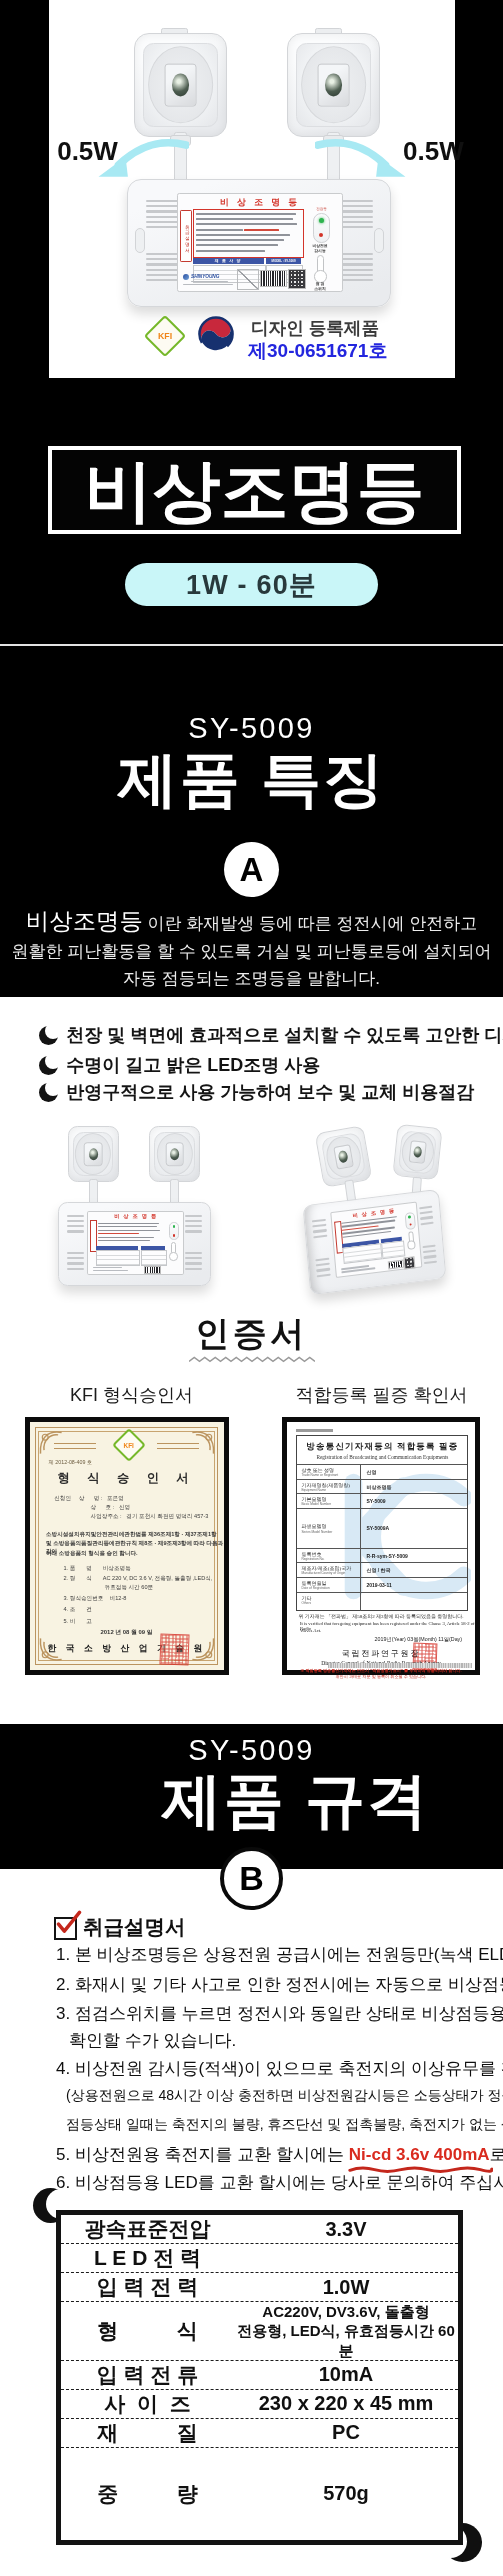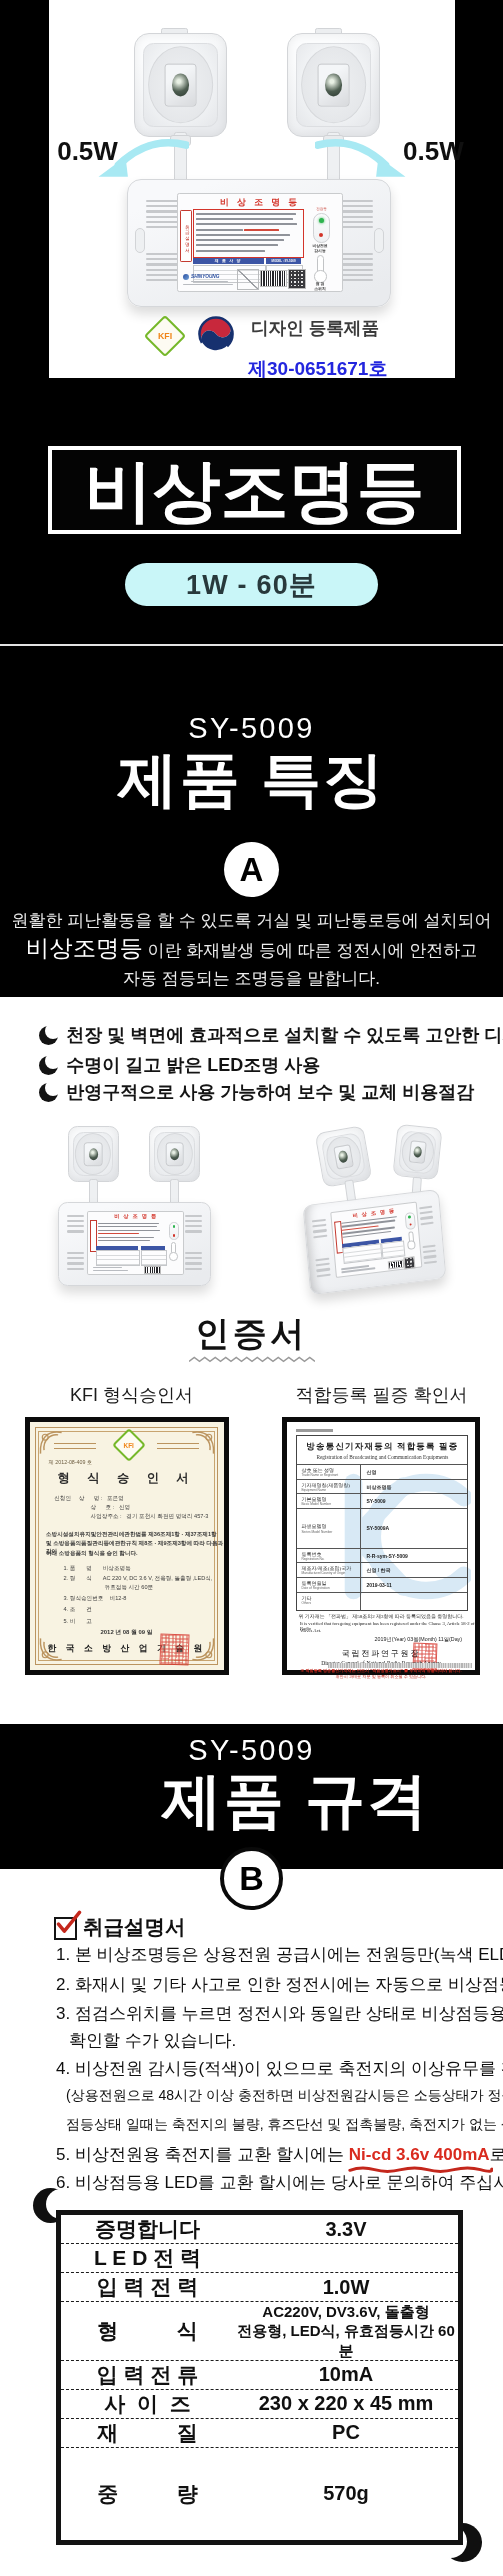--- a/index.html
+++ b/index.html
@@ -299,39 +299,39 @@
       <span style="font-size:8.8px;">KFI</span>
     </div>
     <svg class="abs" style="left:149px;top:316px;" width="36" height="36" viewBox="0 0 100 100">
       <g transform="rotate(-35 50 50)">
         <path d="M5,50 A45,45 0 0 1 95,50 A22.5,22.5 0 0 1 50,50 A22.5,22.5 0 0 0 5,50 Z" fill="#c8283c"></path>
         <path d="M95,50 A45,45 0 0 1 5,50 A22.5,22.5 0 0 1 50,50 A22.5,22.5 0 0 0 95,50 Z" fill="#17316f"></path>
       </g>
       <circle cx="50" cy="50" r="46" fill="none" stroke="#17316f" stroke-width="7" stroke-dasharray="210 80" stroke-dashoffset="-118"></circle>
     </svg>
     <div class="design-label" style="left:202px;top:316px;">디자인 등록제품</div>
-    <div class="design-no" style="left:199px;top:356px;text-align:center;">제30-0651671호</div>
+    <div class="design-no" style="left:199px;top:338px;text-align:center;">제30-0651671호</div>
   </div>
 
   <div class="banner">
     <span>비상조명등</span>
   </div>
   <div class="pill">
     <span>1W - 60분</span>
   </div>
   <div class="divider"></div>
 
   <div class="model-thin" style="top:712px;">SY-5009</div>
   <div class="sec-title" style="top:748px;">제품 특징</div>
   <div class="badge" style="left:224px;top:842px;width:55px;height:55px;font-size:33px;">
     <span>A</span>
   </div>
   <div class="intro" style="top:907px;">
+    <div style="line-height:29px;"><span class="big">비상조명등</span><span> 이란 화재발생 등에 따른 정전시에 안전하고</span></div>
     <div>원활한 피난활동을 할 수 있도록 거실 및 피난통로등에 설치되어</div>
-    <div style="line-height:29px;"><span class="big">비상조명등</span><span> 이란 화재발생 등에 따른 정전시에 안전하고</span></div>
     <div>자동 점등되는 조명등을 말합니다.</div>
   </div>
 
   <div class="panel-white" style="left:0;top:997px;width:503px;height:727px;"></div>
 
   <div class="bullet-row" style="top:1023px;">
     <div class="bullet-ic"></div>
     <div class="bullet-tx">천장 및 벽면에 효과적으로 설치할 수 있도록 고안한 디자인</div>
   </div>
   <div class="bullet-row" style="top:1053px;">
@@ -647,21 +647,21 @@
           <path d="M3,9 Q22,2 42,8 T84,8 T126,8 T168,8 T210,8 T228,7" fill="none" stroke="#c4271c" stroke-width="5" stroke-linecap="round"></path>
         </svg></span><span>로 교환하여 주십시오.</span>
   </div>
   <div class="mi" style="left:56px;top:2171px;">6. 비상점등용 LED를 교환 할시에는 당사로 문의하여 주십시오.</div>
 
   <div class="crescent cut-r" style="left:33px;top:2188px;width:35px;height:35px;"></div>
   <div class="crescent cut-l" style="left:443px;top:2523px;width:39px;height:39px;"></div>
 
   <div class="spec-table">
     <div class="srow" style="flex:0 0 27px;">
-      <div class="sl">증명합니다</div>
+      <div class="sl">광속표준전압</div>
       <div class="sv">3.3V</div>
     </div>
     <div class="srow" style="flex:0 0 27px;">
       <div class="sl">L E D 전 력</div>
     </div>
     <div class="srow" style="flex:0 0 27px;">
       <div class="sl">입 력 전 력</div>
       <div class="sv">1.0W</div>
     </div>
     <div class="srow" style="flex:0 0 54px;">

